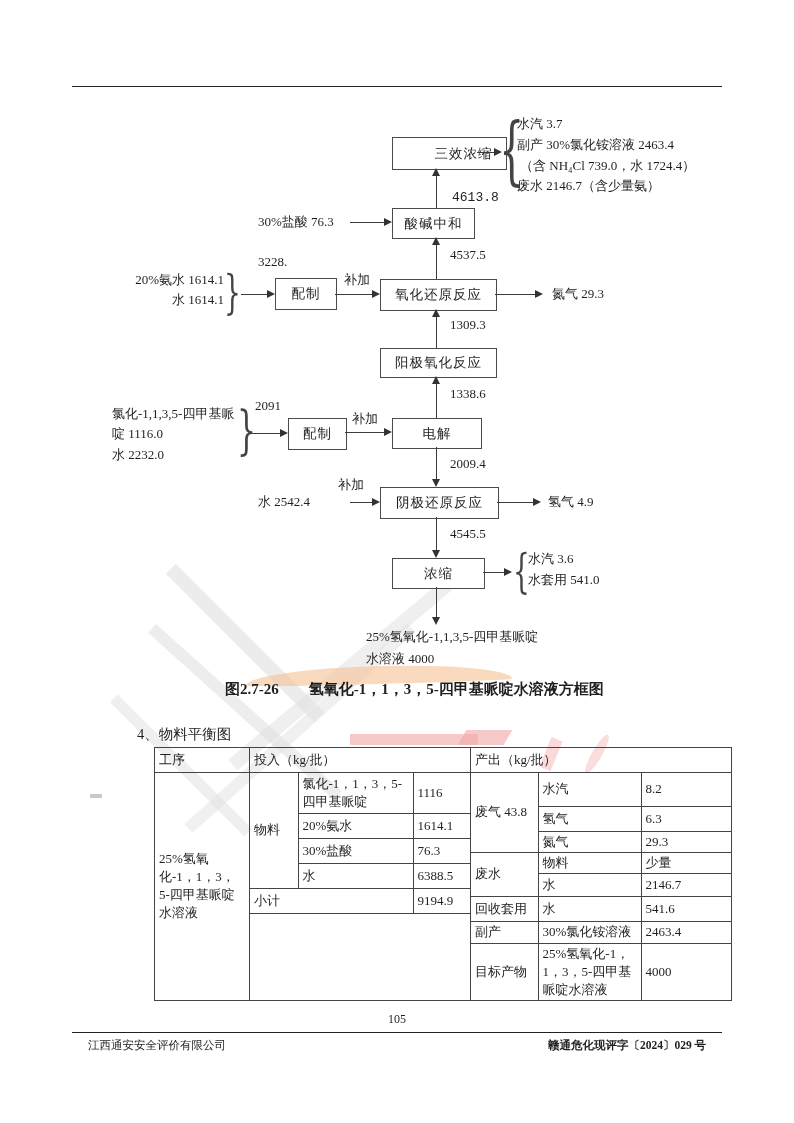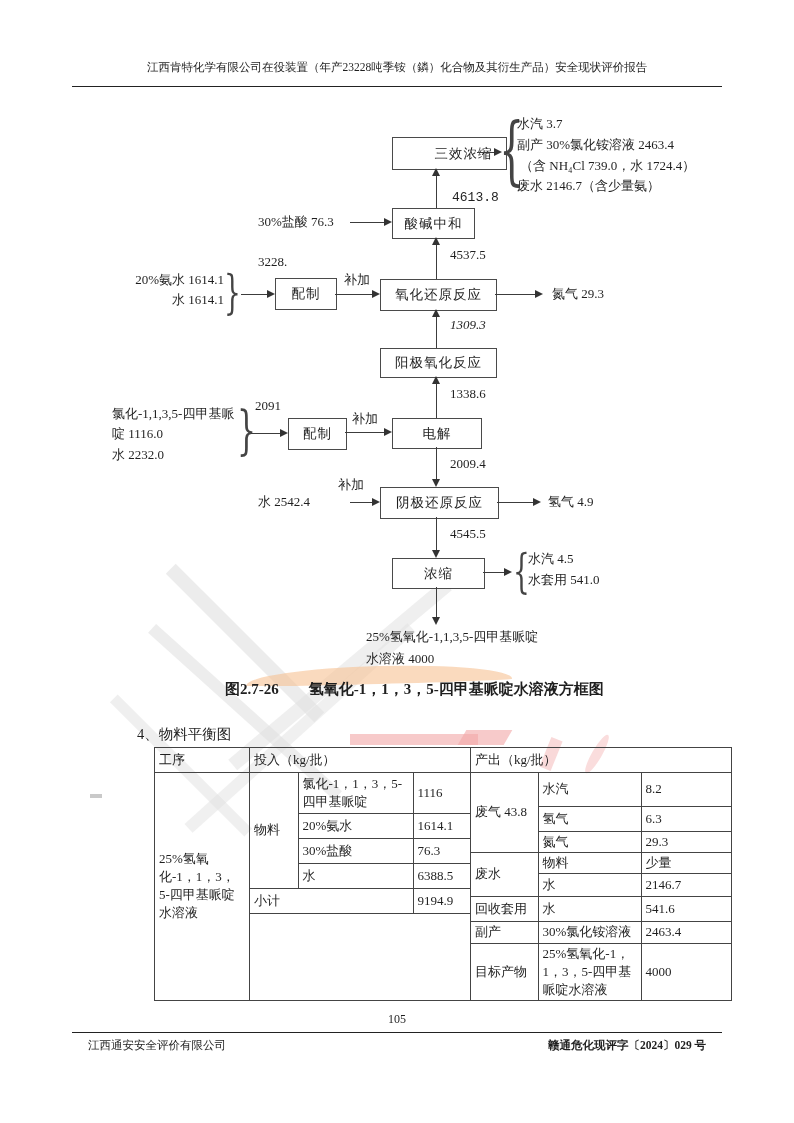--- a/index.html
+++ b/index.html
@@ -50,21 +50,20 @@
   <div class="wm" style="left:120px;top:706px;width:250px;height:12px;background:#dedede;opacity:.55;transform:rotate(42deg);"></div>
   <div class="wm" style="left:150px;top:722px;width:300px;height:12px;background:#e2e2e2;opacity:.5;transform:rotate(-42deg);"></div>
   <div class="wm" style="left:86px;top:760px;width:190px;height:11px;background:#e0e0e0;opacity:.5;transform:rotate(45deg);"></div>
   <div class="wm" style="left:246px;top:666px;width:266px;height:18px;background:#f6c193;opacity:.6;border-radius:50% 50% 50% 50%/90% 90% 10% 10%;transform:rotate(-1.5deg);"></div>
   <div class="wm" style="left:350px;top:734px;width:128px;height:11px;background:#f2a6a6;opacity:.6;"></div>
   <div class="wm" style="left:462px;top:730px;width:46px;height:15px;background:#f2a6a6;opacity:.6;transform:skewX(-30deg);"></div>
   <div class="wm" style="left:545px;top:738px;width:12px;height:32px;background:#f4b3b3;opacity:.5;transform:rotate(22deg);"></div>
   <div class="wm" style="left:592px;top:732px;width:10px;height:44px;background:#f4b3b3;opacity:.45;transform:rotate(30deg);border-radius:50%;"></div>
   <div class="wm" style="left:90px;top:794px;width:12px;height:4px;background:#c9c9c9;"></div>
 
-  <div class="hdr">江西肯特化学有限公司在役装置（年产23228吨季铵（鏻）化合物及其衍生产品）安全现状评价报告</div>
   <div class="rule" style="top:86px;"></div>
 
   <div>
 
     <div class="fc-box" style="left:392px;top:137px;width:85px;height:31px;padding-left:28px;">三效浓缩</div>
     <div class="fc-box" style="left:392px;top:208px;width:81px;height:29px;">酸碱中和</div>
     <div class="fc-box" style="left:275px;top:278px;width:60px;height:30px;">配制</div>
     <div class="fc-box" style="left:380px;top:279px;width:115px;height:30px;">氧化还原反应</div>
     <div class="fc-box" style="left:380px;top:348px;width:115px;height:28px;">阳极氧化反应</div>
     <div class="fc-box" style="left:288px;top:418px;width:57px;height:30px;">配制</div>
@@ -82,21 +81,21 @@
     <div class="vline" style="left:436px;top:384px;height:34px;"></div>
     <div class="vline" style="left:436px;top:447px;height:33px;"></div>
     <div class="ah-d" style="left:432px;top:479px;"></div>
     <div class="vline" style="left:436px;top:517px;height:34px;"></div>
     <div class="ah-d" style="left:432px;top:550px;"></div>
     <div class="vline" style="left:436px;top:587px;height:31px;"></div>
     <div class="ah-d" style="left:432px;top:617px;"></div>
 
     <span class="t" style="left:452px;top:190px;font-family:Liberation Mono, monospace;">4613.8</span>
     <span class="t" style="left:450px;top:247px;">4537.5</span>
-    <span class="t" style="left:450px;top:317px;font-style:italic;">1309.3</span>
+    <span class="t" style="left:450px;top:317px;">1309.3</span>
     <span class="t" style="left:450px;top:386px;">1338.6</span>
     <span class="t" style="left:450px;top:456px;">2009.4</span>
     <span class="t" style="left:450px;top:526px;">4545.5</span>
 
     <div class="hline" style="left:477px;top:152px;width:17px;"></div>
     <div class="ah-r" style="left:494px;top:148px;"></div>
     <span class="brace" style="left:499px;top:112px;font-size:72px;transform:scale(0.55,1.05);">{</span>
     <span class="t" style="left:517px;top:116px;">水汽 3.7</span>
     <span class="t" style="left:517px;top:137px;">副产 30%氯化铵溶液 2463.4</span>
     <span class="t" style="left:520px;top:158px;">（含 NH₄Cl 739.0，水 1724.4）</span>
@@ -142,21 +141,21 @@
     <div class="hline" style="left:350px;top:502px;width:23px;"></div>
     <div class="ah-r" style="left:372px;top:498px;"></div>
 
     <div class="hline" style="left:497px;top:502px;width:36px;"></div>
     <div class="ah-r" style="left:533px;top:498px;"></div>
     <span class="t" style="left:548px;top:494px;">氢气 4.9</span>
 
     <div class="hline" style="left:483px;top:572px;width:21px;"></div>
     <div class="ah-r" style="left:504px;top:568px;"></div>
     <span class="brace" style="left:513px;top:548px;font-size:44px;transform:scale(0.6,1.05);">{</span>
-    <span class="t" style="left:528px;top:551px;">水汽 4.5</span>
+    <span class="t" style="left:528px;top:551px;">水汽 3.6</span>
     <span class="t" style="left:528px;top:572px;">水套用 541.0</span>
 
     <span class="t" style="left:366px;top:629px;">25%氢氧化-1,1,3,5-四甲基哌啶</span>
     <span class="t" style="left:366px;top:651px;">水溶液 4000</span>
   </div>
 
   <div class="caption">
     <span>图2.7-26</span><span class="gap"></span><span>氢氧化-1，1，3，5-四甲基哌啶水溶液方框图</span>
   </div>
 

